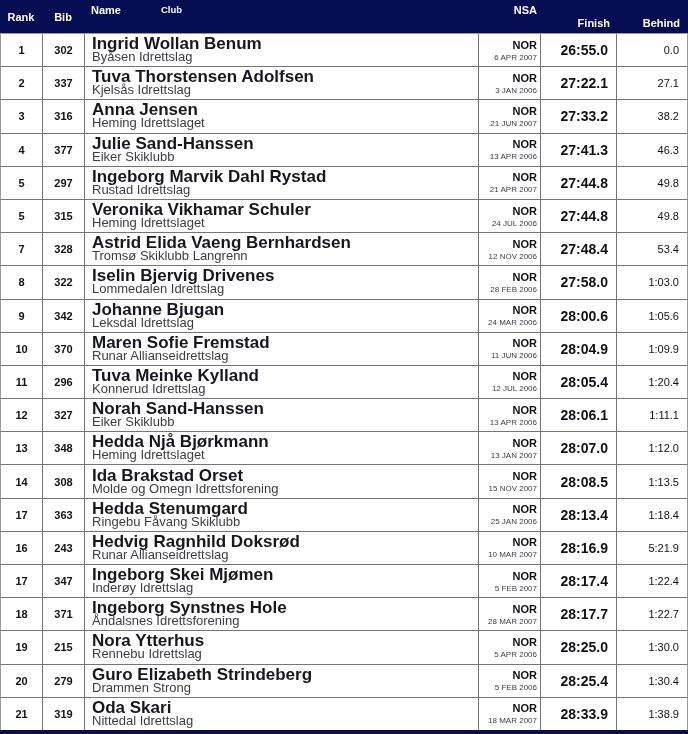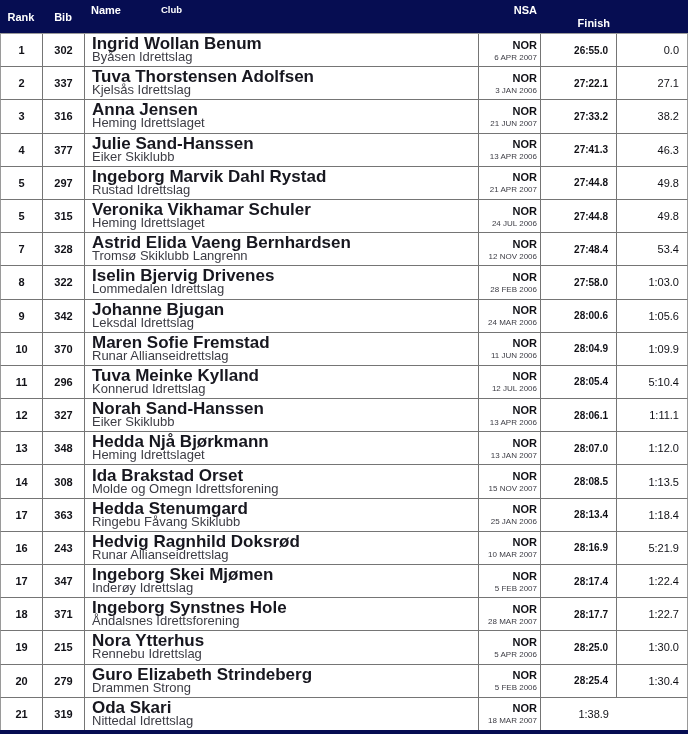--- a/index.html
+++ b/index.html
@@ -94,21 +94,21 @@
     padding-right: 3px;
     border-right: 1px solid #757575;
   }
   .td.c-nsa .nor { font-weight: bold; font-size: 11px; line-height: 14px; color: #101016; }
   .td.c-nsa .bdate { font-size: 8px; line-height: 11px; color: #3c3c44; }
   .td.c-finish {
     align-items: center;
     justify-content: flex-end;
     padding-right: 8px;
     font-weight: bold;
-    font-size: 10px;
+    font-size: 14px;
     border-right: 1px solid #757575;
     color: #101016;
   }
   .td.c-behind {
     align-items: center;
     justify-content: flex-end;
     padding-right: 8px;
     font-size: 11px;
     color: #101016;
   }
@@ -126,20 +126,21 @@
 
   <div class="thead">
     <div class="th c-rank">Rank</div>
     <div class="th c-bib">Bib</div>
     <div class="th c-nameclub">
       <span>Name</span>
       <span class="sub">Club</span>
     </div>
     <div class="th c-nsa">NSA</div>
     <div class="th c-finish">Finish</div>
+    <div class="th c-behind">Behind</div>
   </div>
 
   <div class="tbody" id="rows">
   <div class="tr">
     <div class="td c-rank">1</div>
     <div class="td c-bib">302</div>
     <div class="td c-nameclub">
       <span class="name">Ingrid Wollan Benum</span>
       <span class="club">Byåsen Idrettslag</span>
     </div>
@@ -291,21 +292,21 @@
     <div class="td c-bib">296</div>
     <div class="td c-nameclub">
       <span class="name">Tuva Meinke Kylland</span>
       <span class="club">Konnerud Idrettslag</span>
     </div>
     <div class="td c-nsa">
       <span class="nor">NOR</span>
       <span class="bdate">12 JUL 2006</span>
     </div>
     <div class="td c-finish">28:05.4</div>
-    <div class="td c-behind">5:10.4</div>
+    <div class="td c-behind">1:20.4</div>
   </div>
 
   <div class="tr">
     <div class="td c-rank">12</div>
     <div class="td c-bib">327</div>
     <div class="td c-nameclub">
       <span class="name">Norah Sand-Hanssen</span>
       <span class="club">Eiker Skiklubb</span>
     </div>
     <div class="td c-nsa">
@@ -440,18 +441,19 @@
     <div class="td c-rank">21</div>
     <div class="td c-bib">319</div>
     <div class="td c-nameclub">
       <span class="name">Oda Skari</span>
       <span class="club">Nittedal Idrettslag</span>
     </div>
     <div class="td c-nsa">
       <span class="nor">NOR</span>
       <span class="bdate">18 MAR 2007</span>
     </div>
+    <div class="td c-finish">28:33.9</div>
     <div class="td c-behind">1:38.9</div>
   </div>
 </div>
 
   <div class="bottom-bar"></div>
 </div>
 
 </body></html>

